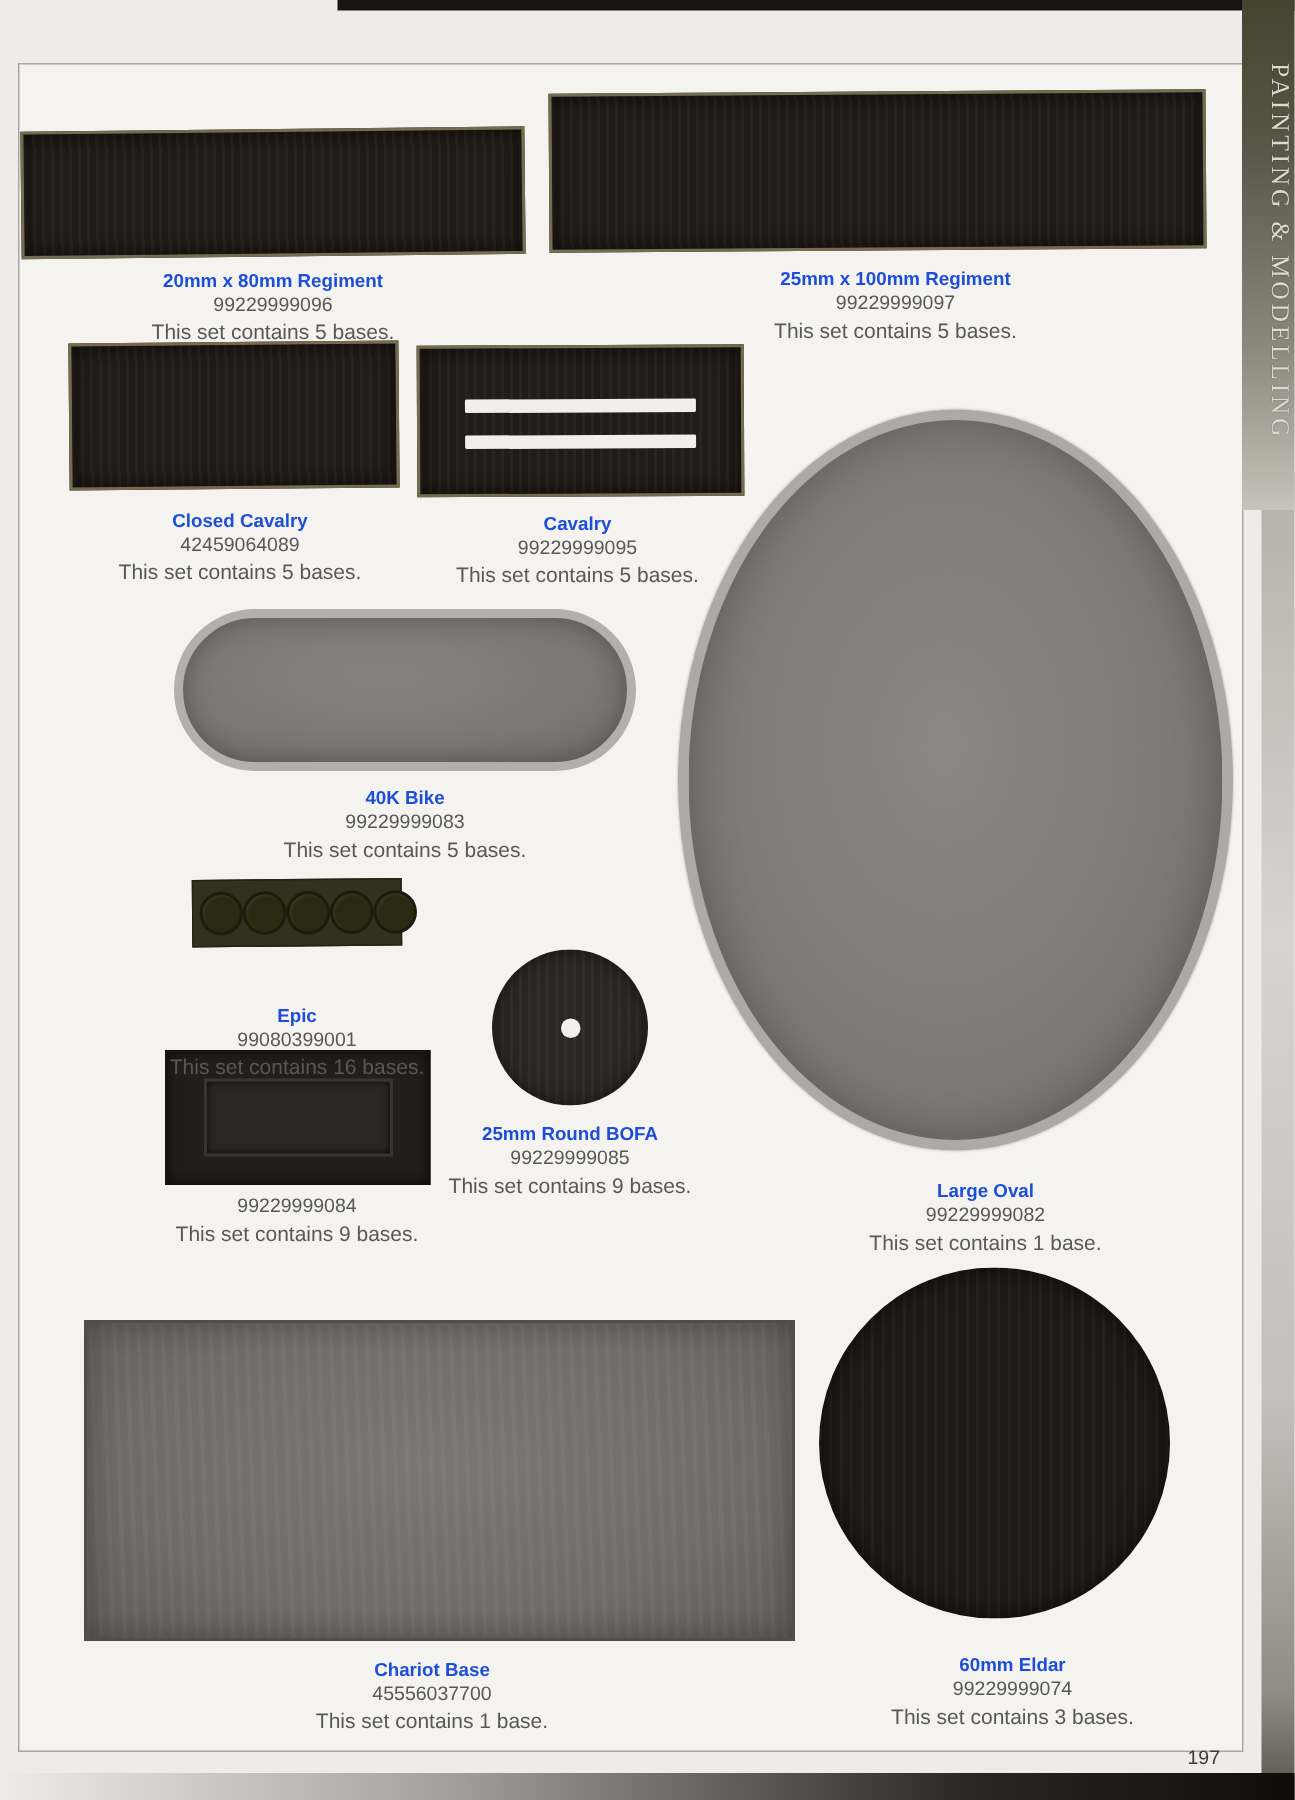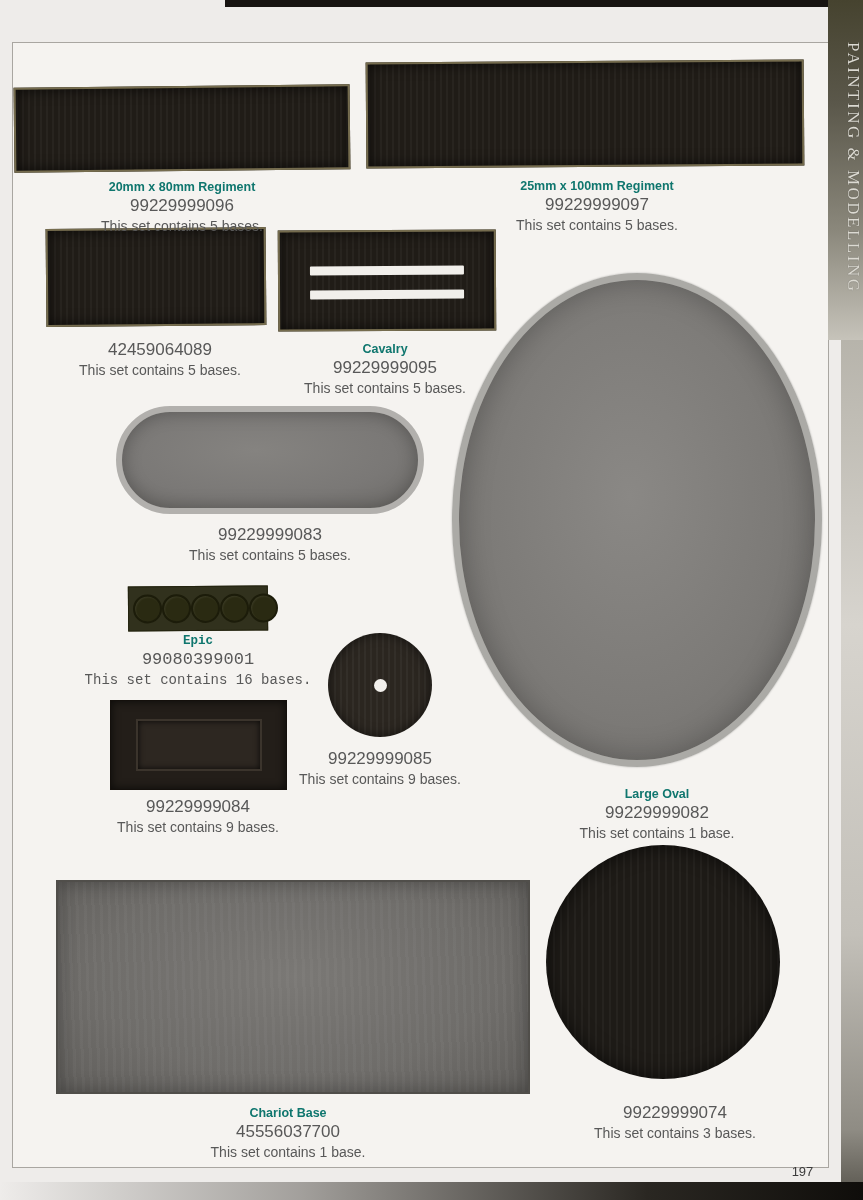--- a/index.html
+++ b/index.html
@@ -31,22 +31,22 @@
   }
 
   
   .content-frame{
     position:absolute;left:12px;top:42px;width:815px;height:1124px;
     background:#f5f3f0;border:1px solid #a9a6a1;
   }
 
   
   .label{position:absolute;width:260px;text-align:center;line-height:1.3;}
-  .label .name{font-weight:bold;font-size:12.5px;color:#0f766e;}
-  .label .code{font-size:17px;color:#585858;}
+  .label .name{font-weight:bold;font-size:12.5px;color:#1d4ed8;}
+  .label .code{font-size:13px;color:#585858;}
   .label .contains{font-size:14px;color:#585858;}
 
   
   .base{position:absolute;box-sizing:border-box;}
   .black-rect{
     background:
       repeating-linear-gradient(90deg, rgba(255,255,255,0.035) 0 2px, rgba(0,0,0,0) 2px 6px),
       #201c17;
     border:2px solid #756c4e;
     box-shadow:inset 0 0 14px rgba(0,0,0,.7);
@@ -146,56 +146,60 @@
   <div class="name">20mm x 80mm Regiment</div>
   <div class="code">99229999096</div>
   <div class="contains">This set contains 5 bases.</div>
 </div>
 <div class="label" style="left:467px;top:178px;">
   <div class="name">25mm x 100mm Regiment</div>
   <div class="code">99229999097</div>
   <div class="contains">This set contains 5 bases.</div>
 </div>
 <div class="label" style="left:30px;top:339px;">
+  <div class="name">Closed Cavalry</div>
   <div class="code">42459064089</div>
   <div class="contains">This set contains 5 bases.</div>
 </div>
 <div class="label" style="left:255px;top:341px;">
   <div class="name">Cavalry</div>
   <div class="code">99229999095</div>
   <div class="contains">This set contains 5 bases.</div>
 </div>
 <div class="label" style="left:140px;top:524px;">
+  <div class="name">40K Bike</div>
   <div class="code">99229999083</div>
   <div class="contains">This set contains 5 bases.</div>
 </div>
-<div class="label" style="left:68px;top:633px;font-family:Liberation Mono, monospace;">
+<div class="label" style="left:68px;top:669px;">
   <div class="name">Epic</div>
   <div class="code">99080399001</div>
   <div class="contains">This set contains 16 bases.</div>
 </div>
 <div class="label" style="left:250px;top:748px;">
+  <div class="name">25mm Round BOFA</div>
   <div class="code">99229999085</div>
   <div class="contains">This set contains 9 bases.</div>
 </div>
 <div class="label" style="left:68px;top:796px;">
   <div class="code">99229999084</div>
   <div class="contains">This set contains 9 bases.</div>
 </div>
 <div class="label" style="left:527px;top:786px;">
   <div class="name">Large Oval</div>
   <div class="code">99229999082</div>
   <div class="contains">This set contains 1 base.</div>
 </div>
 <div class="label" style="left:158px;top:1105px;">
   <div class="name">Chariot Base</div>
   <div class="code">45556037700</div>
   <div class="contains">This set contains 1 base.</div>
 </div>
 <div class="label" style="left:545px;top:1102px;">
+  <div class="name">60mm Eldar</div>
   <div class="code">99229999074</div>
   <div class="contains">This set contains 3 bases.</div>
 </div>
 
 <div class="page-edge-right"></div>
 <div class="section-tab">
   <span class="tab-text">PAINTING &amp; MODELLING</span>
 </div>
 
 <div class="page-number">197</div>

